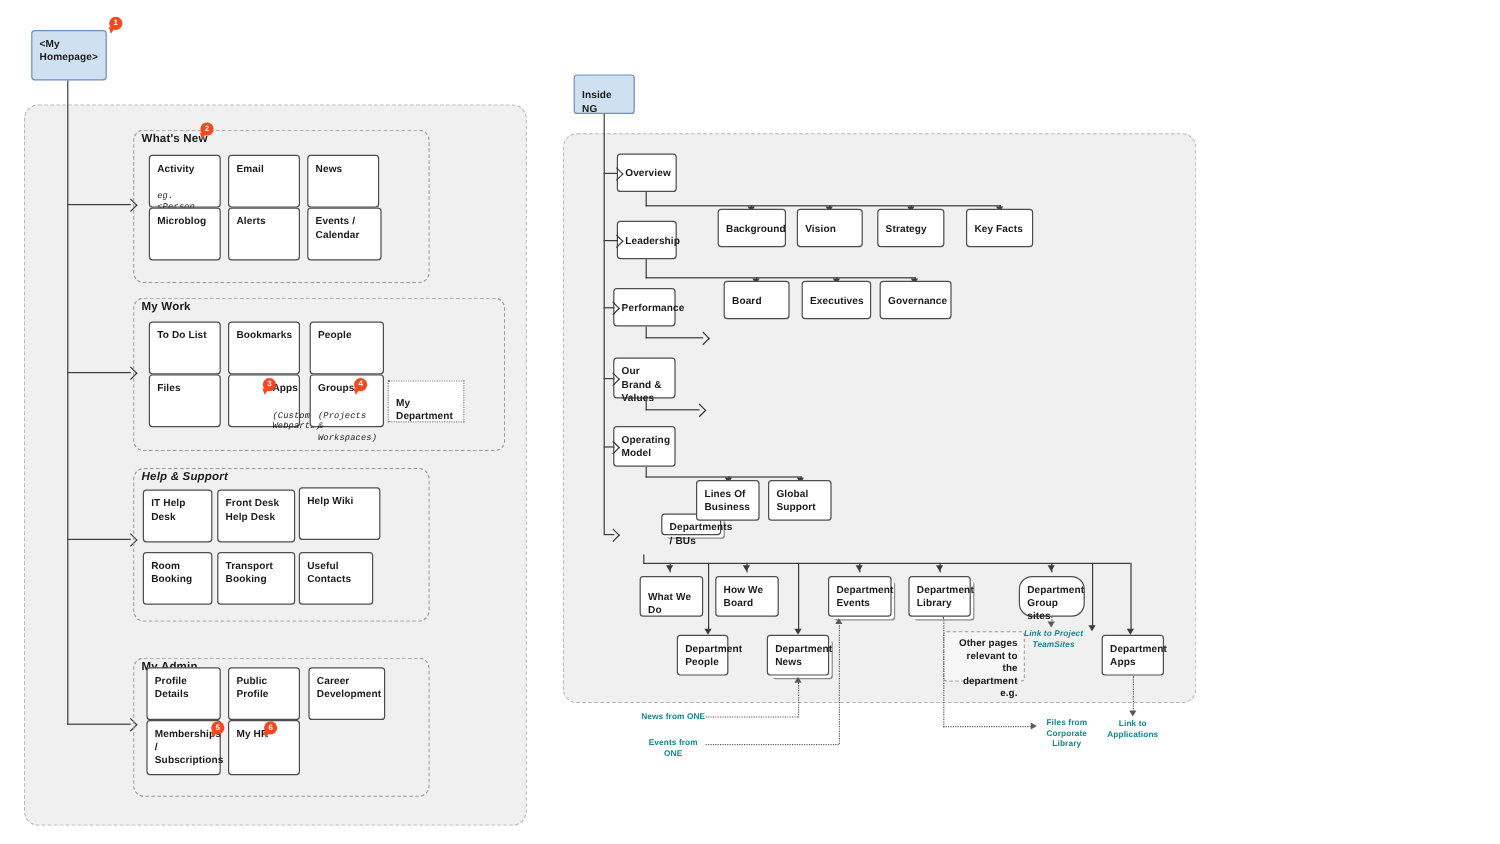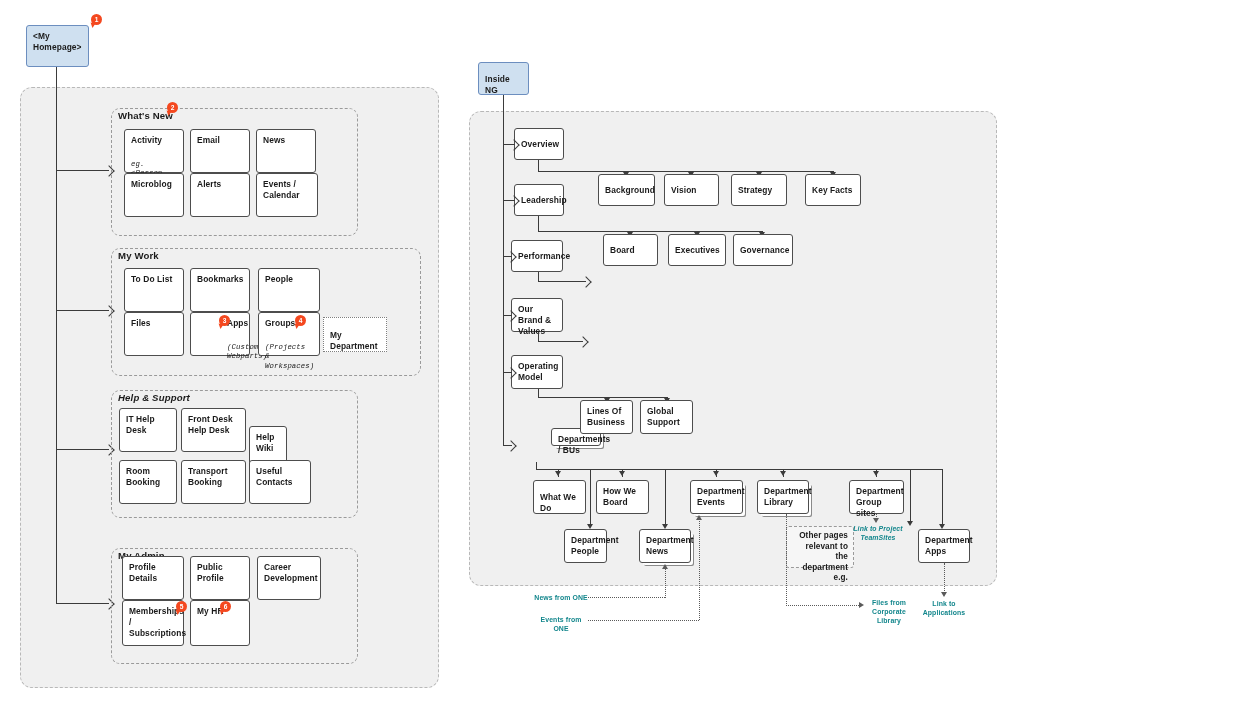--- a/index.html
+++ b/index.html
@@ -271,21 +271,21 @@
 
   <div class="group" style="left:111px; top:390px; width:247px; height:128px;"></div>
   <div class="group-title" style="left:118px; top:392px;font-style:italic;"><span>Help &amp; Support</span></div>
 
   <div class="node" style="left:119px; top:408px; width:58px; height:44px;">
     <span>IT Help Desk</span>
   </div>
   <div class="node" style="left:181px; top:408px; width:65px; height:44px;">
     <span>Front Desk Help Desk</span>
   </div>
-  <div class="node" style="left:249px; top:426px; width:38px; height:44px;">
+  <div class="node" style="left:249px; top:406px; width:68px; height:44px;">
     <span>Help Wiki</span>
   </div>
   <div class="node" style="left:119px; top:460px; width:58px; height:44px;">
     <span>Room Booking</span>
   </div>
   <div class="node" style="left:181px; top:460px; width:65px; height:44px;">
     <span>Transport Booking</span>
   </div>
   <div class="node" style="left:249px; top:460px; width:62px; height:44px;">
     <span>Useful Contacts</span>
@@ -452,21 +452,21 @@
   </div>
   <div class="node" style="left:596px; top:480px; width:53px; height:34px;">
     <span>How We Board</span>
   </div>
   <div class="node shadow" style="left:690px; top:480px; width:53px; height:34px;">
     <span>Department Events</span>
   </div>
   <div class="node shadow" style="left:757px; top:480px; width:52px; height:34px;">
     <span>Department Library</span>
   </div>
-  <div class="node" style="left:849px; top:480px; width:55px; height:34px;">
+  <div class="node" style="left:849px; top:480px; width:55px; height:34px;border-radius:11px;">
     <span>Department Group sites</span>
   </div>
 
   <div class="node" style="left:564px; top:529px; width:43px; height:34px;">
     <span>Department People</span>
   </div>
   <div class="node shadow" style="left:639px; top:529px; width:52px; height:34px;">
     <span>Department News</span>
   </div>
   <div class="node" style="left:918px; top:529px; width:52px; height:34px;">

